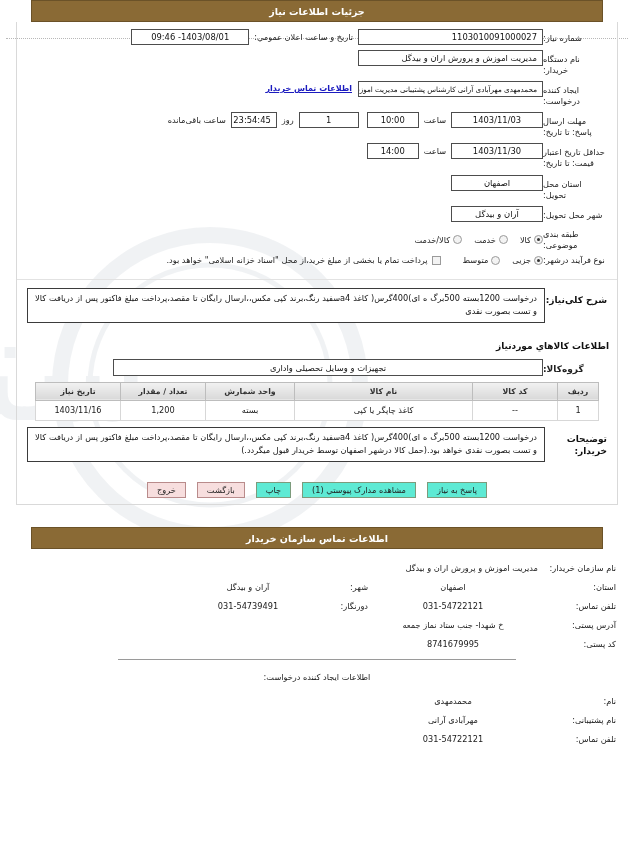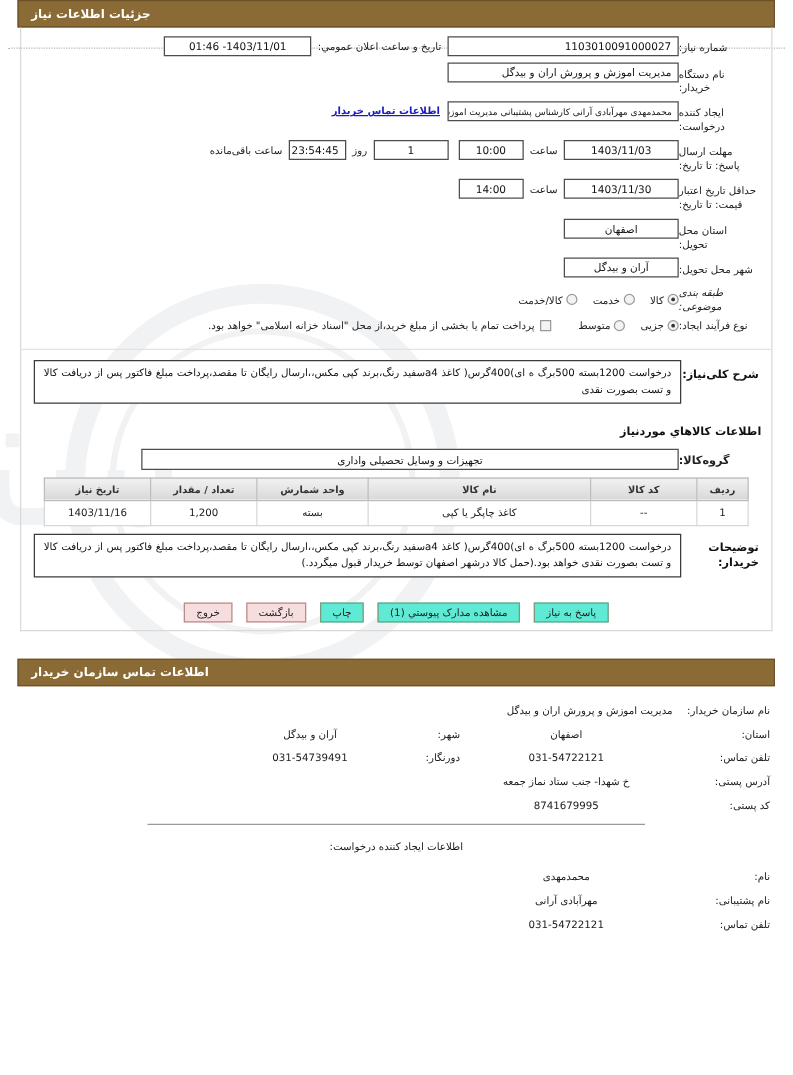--- a/index.html
+++ b/index.html
@@ -48,22 +48,22 @@
   .band {
     background: #8a6a35;
     border: 1px solid #6b5228;
     color: #ffffff;
     height: 22px;
     line-height: 22px;
     font-size: 9.5px;
     font-weight: bold;
     padding: 0 10px;
     box-sizing: border-box;
-    text-align: left;
-    margin: 0 14px;
+    text-align: center;
+    margin: 0 31px;
   }
 
   .panel {
     margin: 0 16px;
     border: 1px solid #d9d9d9;
     border-top: none;
     box-sizing: border-box;
     background: transparent;
   }
 
@@ -308,21 +308,21 @@
   <div class="content">
 
     <div class="band">جزئیات اطلاعات نیاز</div>
 
     <div class="panel">
 
       <div class="frow" style="padding-top:7px;">
         <div class="lbl w90">شماره نیاز:</div>
         <div class="box" style="width:185px;">1103010091000027</div>
         <div class="inline-lbl">تاریخ و ساعت اعلان عمومي:</div>
-        <div class="box center" style="width:118px;">1403/11/01- 01:46</div>
+        <div class="box center" style="width:118px;">1403/08/01- 09:46</div>
       </div>
 
       <div class="frow" style="padding-top:5px;">
         <div class="lbl w90">نام دستگاه خریدار:</div>
         <div class="box" style="width:185px;">مدیریت اموزش و پرورش اران و بیدگل</div>
       </div>
 
       <div class="frow" style="padding-top:5px;">
         <div class="lbl w90">ایجاد کننده درخواست:</div>
         <div class="box" style="width:185px;font-size:7.2px;">محمدمهدی مهرآبادی آرانی  کارشناس  پشتیبانی مدیریت اموزش و پرورش اران وبیدگل</div>
@@ -351,31 +351,31 @@
         <div class="lbl w90">استان محل تحویل:</div>
         <div class="box center" style="width:92px;">اصفهان</div>
       </div>
 
       <div class="frow" style="padding-top:5px;">
         <div class="lbl w90">شهر محل تحویل:</div>
         <div class="box center" style="width:92px;">آران و بیدگل</div>
       </div>
 
       <div class="frow" style="padding-top:7px;align-items:center;">
-        <div class="lbl w90" style="padding-top:0;font-style:italic;">طبقه بندی موضوعی:</div>
+        <div class="lbl w90" style="padding-top:0;">طبقه بندی موضوعی:</div>
         <span class="radio on"></span>
         <span class="optlbl">کالا</span>
         <span class="radio"></span>
         <span class="optlbl">خدمت</span>
         <span class="radio"></span>
         <span class="optlbl">کالا/خدمت</span>
       </div>
 
       <div class="frow" style="padding-top:4px;padding-bottom:7px;align-items:center;">
-        <div class="lbl w90" style="padding-top:0;">نوع فرآیند ایجاد:</div>
+        <div class="lbl w90" style="padding-top:0;">نوع فرآیند درشهر:</div>
         <span class="radio on"></span>
         <span class="optlbl">جزیی</span>
         <span class="radio"></span>
         <span class="optlbl">متوسط</span>
         <span class="cbox" style="margin-right:10px;"></span>
         <span class="optlbl" style="margin-right:4px;margin-left:47px;">پرداخت تمام یا بخشی از مبلغ خرید،از محل "اسناد خزانه اسلامی" خواهد بود.</span>
       </div>
 
       <div class="sep"></div>
 

